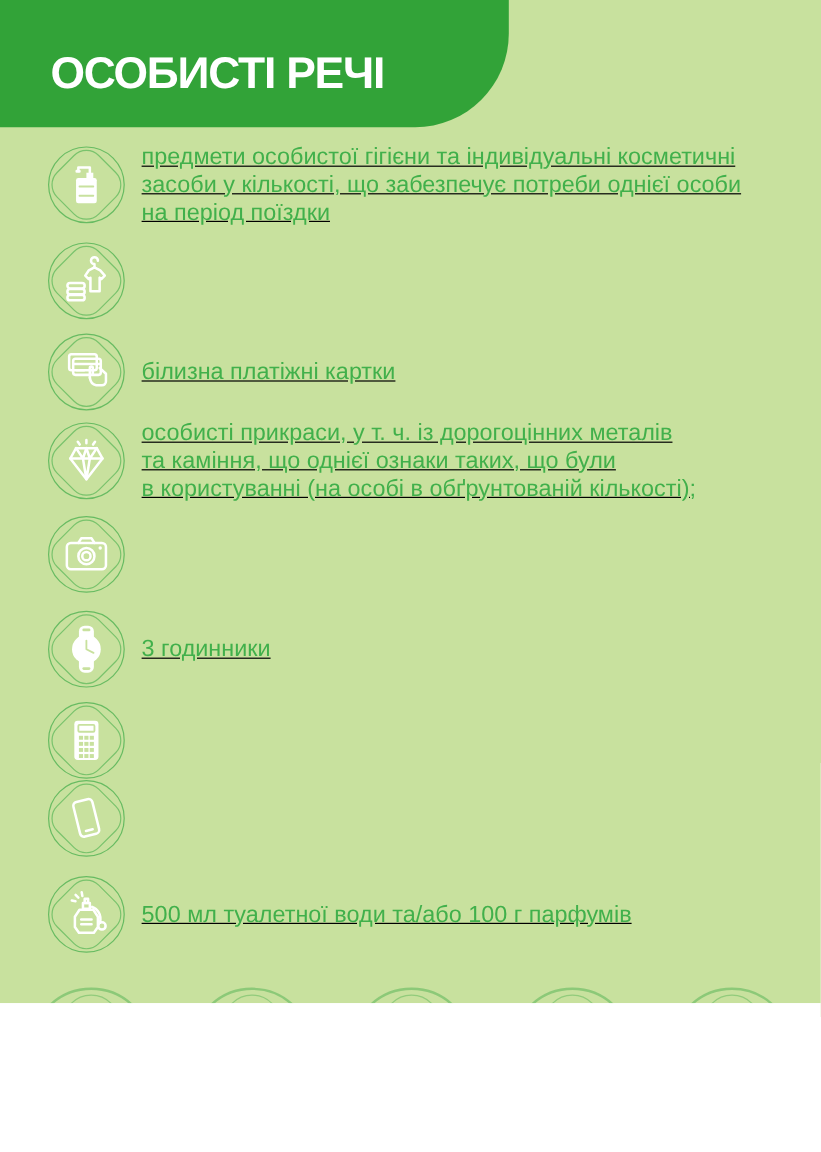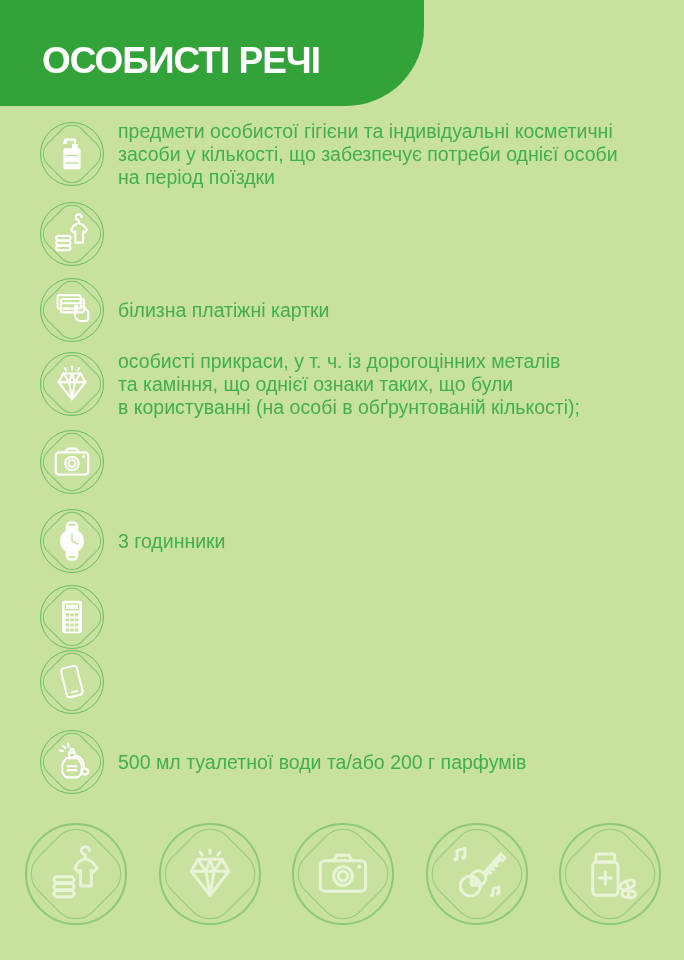--- a/index.html
+++ b/index.html
@@ -1,26 +1,26 @@
 <!DOCTYPE html>
 <html style="--banner: #32a338; --bg: #c8e19e; --text: #41b04b; --outline: #4fb252;"><head>
 <meta charset="utf-8">
 <style>
   html,body{margin:0;padding:0;}
   body{font-family:"Liberation Sans","DejaVu Sans",sans-serif;}
-  .page{position:relative;width:684px;height:960px;background:var(--bg,#c8e19e);overflow:hidden;}
+  .page{position:relative;width:684px;height:836px;background:var(--bg,#c8e19e);overflow:hidden;}
 
   
   .banner{position:absolute;left:0;top:0;width:424px;height:106px;
           background:var(--banner,#32a338);border-radius:0 0 78px 0;}
   .banner h1{position:absolute;left:42px;top:40px;margin:0;
              font-size:37px;font-weight:700;letter-spacing:-1px;color:#ffffff;white-space:nowrap;}
 
   
-  .row{position:absolute;left:36px;width:618px;display:flex;align-items:center;gap:10px;}
+  .row{position:absolute;left:36px;width:618px;display:flex;align-items:center;gap:10px;text-decoration:underline;}
   .row:nth-of-type(1){top:118px}
   .row:nth-of-type(2){top:198px}
   .row:nth-of-type(3){top:274px}
   .row:nth-of-type(4){top:348px}
   .row:nth-of-type(5){top:426px}
   .row:nth-of-type(6){top:505px}
   .row:nth-of-type(7){top:581px}
   .row:nth-of-type(8){top:646px}
   .row:nth-of-type(9){top:726px}
   .txt{margin:0;font-size:19.5px;line-height:23px;color:var(--text,#41b04b);
@@ -193,21 +193,21 @@
         <svg viewBox="0 0 48 48">
           <path class="s" d="M18 20 H30 L34 26 V35 L30.5 40 H17.5 L14 35 V26 Z"></path>
           <path class="s" d="M19.5 28.5 H28.5 M19.5 32.5 H28.5"></path>
           <rect class="s" x="21" y="14" width="6" height="5"></rect>
           <rect class="s" x="22.5" y="10.5" width="3" height="3.5"></rect>
           <circle class="s" cx="37.5" cy="34" r="3.2"></circle>
           <path class="s" d="M35.8 31.2 C37.5 24 33.5 19 29 17.5"></path>
           <path class="s" d="M17 9.5 l-2.4-2.4 M20.5 8 l-.6-3.2 M14.5 12.5 l-3.2-.6"></path>
         </svg>
       </span>
-      <p class="txt">500 мл туалетної води та/або 200 г парфумів</p>
+      <p class="txt">500 мл туалетної води та/або 100 г парфумів</p>
     </div>
 
   </section>
 
   <footer class="footer-icons">
 
     <span class="badge big">
       <span class="circle"></span>
         <span class="diamond"></span>
       <svg viewBox="0 0 48 48">

